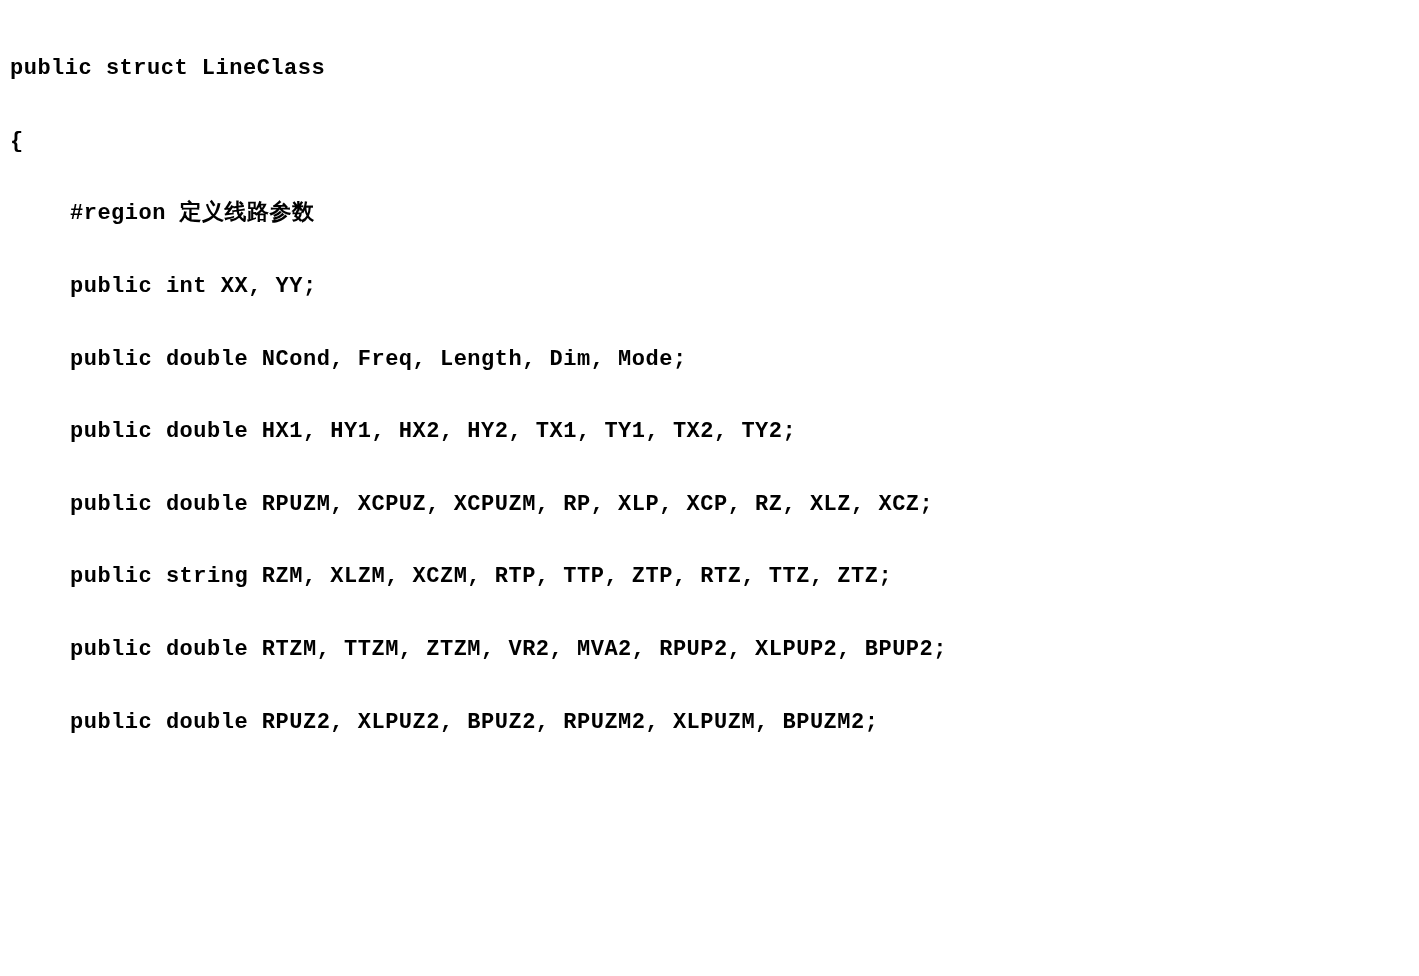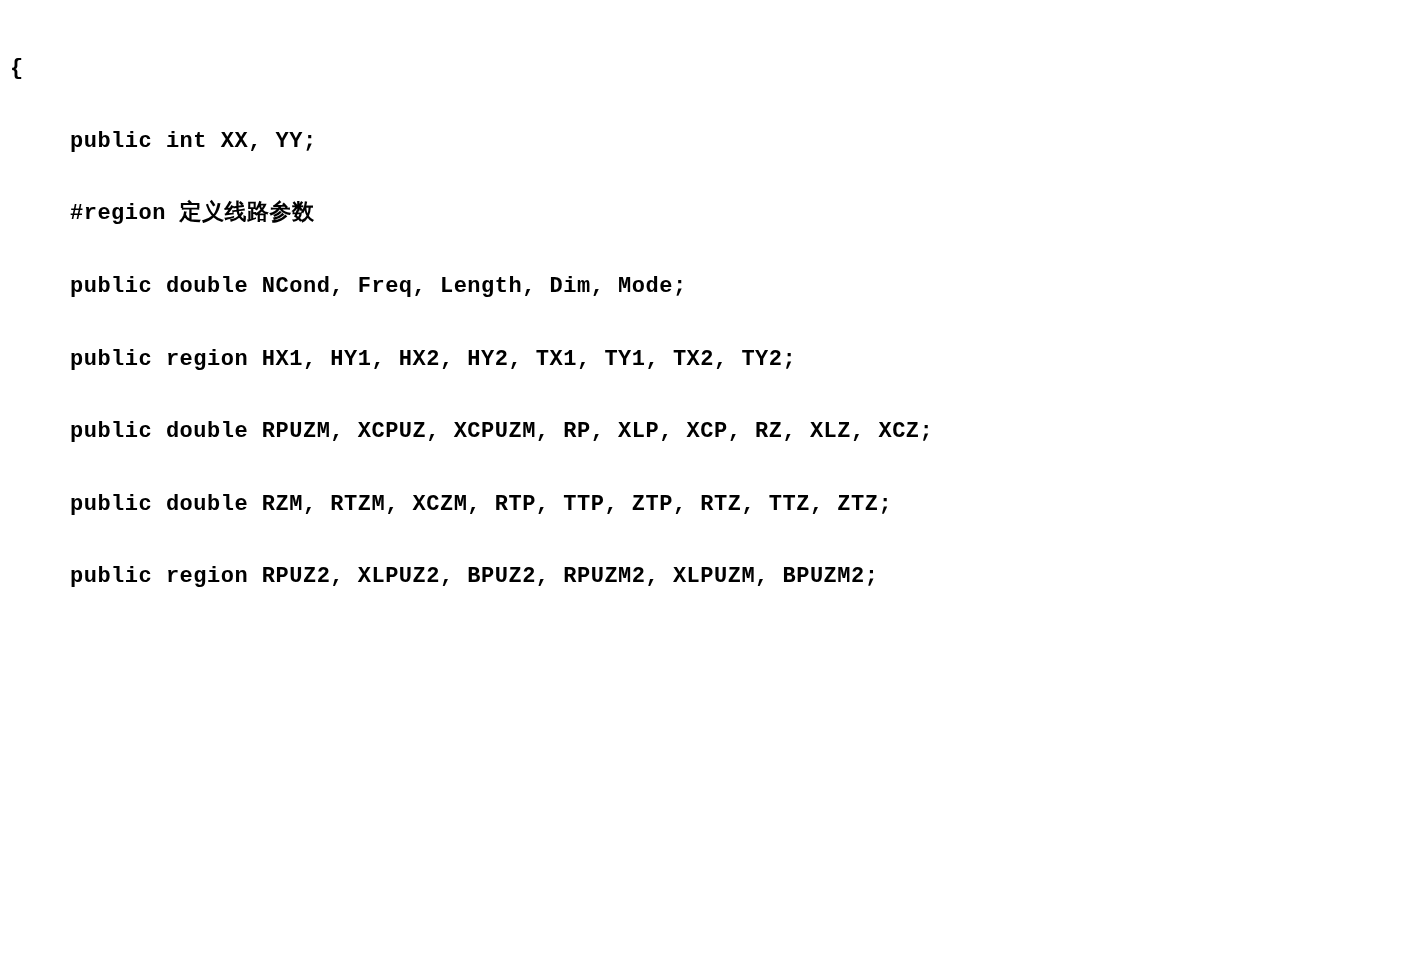--- a/index.html
+++ b/index.html
@@ -21,28 +21,30 @@
       white-space: pre;
     }
     .indent {
       padding-left: 60px;
     }
   </style>
 </head>
 <body>
 
 <div class="code-block">
+<div>public struct LineClass</div>
 <div>{</div>
+<div class="indent">#region 定义线路参数</div>
 <div class="indent">public int XX, YY;</div>
-<div class="indent">#region 定义线路参数</div>
 <div class="indent">public double NCond, Freq, Length, Dim, Mode;</div>
-<div class="indent">public region HX1, HY1, HX2, HY2, TX1, TY1, TX2, TY2;</div>
+<div class="indent">public double HX1, HY1, HX2, HY2, TX1, TY1, TX2, TY2;</div>
 <div class="indent">public double RPUZM, XCPUZ, XCPUZM, RP, XLP, XCP, RZ, XLZ, XCZ;</div>
-<div class="indent">public double RZM, RTZM, XCZM, RTP, TTP, ZTP, RTZ, TTZ, ZTZ;</div>
-<div class="indent">public region RPUZ2, XLPUZ2, BPUZ2, RPUZM2, XLPUZM, BPUZM2;</div>
+<div class="indent">public string RZM, XLZM, XCZM, RTP, TTP, ZTP, RTZ, TTZ, ZTZ;</div>
+<div class="indent">public double RTZM, TTZM, ZTZM, VR2, MVA2, RPUP2, XLPUP2, BPUP2;</div>
+<div class="indent">public double RPUZ2, XLPUZ2, BPUZ2, RPUZM2, XLPUZM, BPUZM2;</div>
 
 
 
 
 
 
 
 </div>
 
 </body></html>

